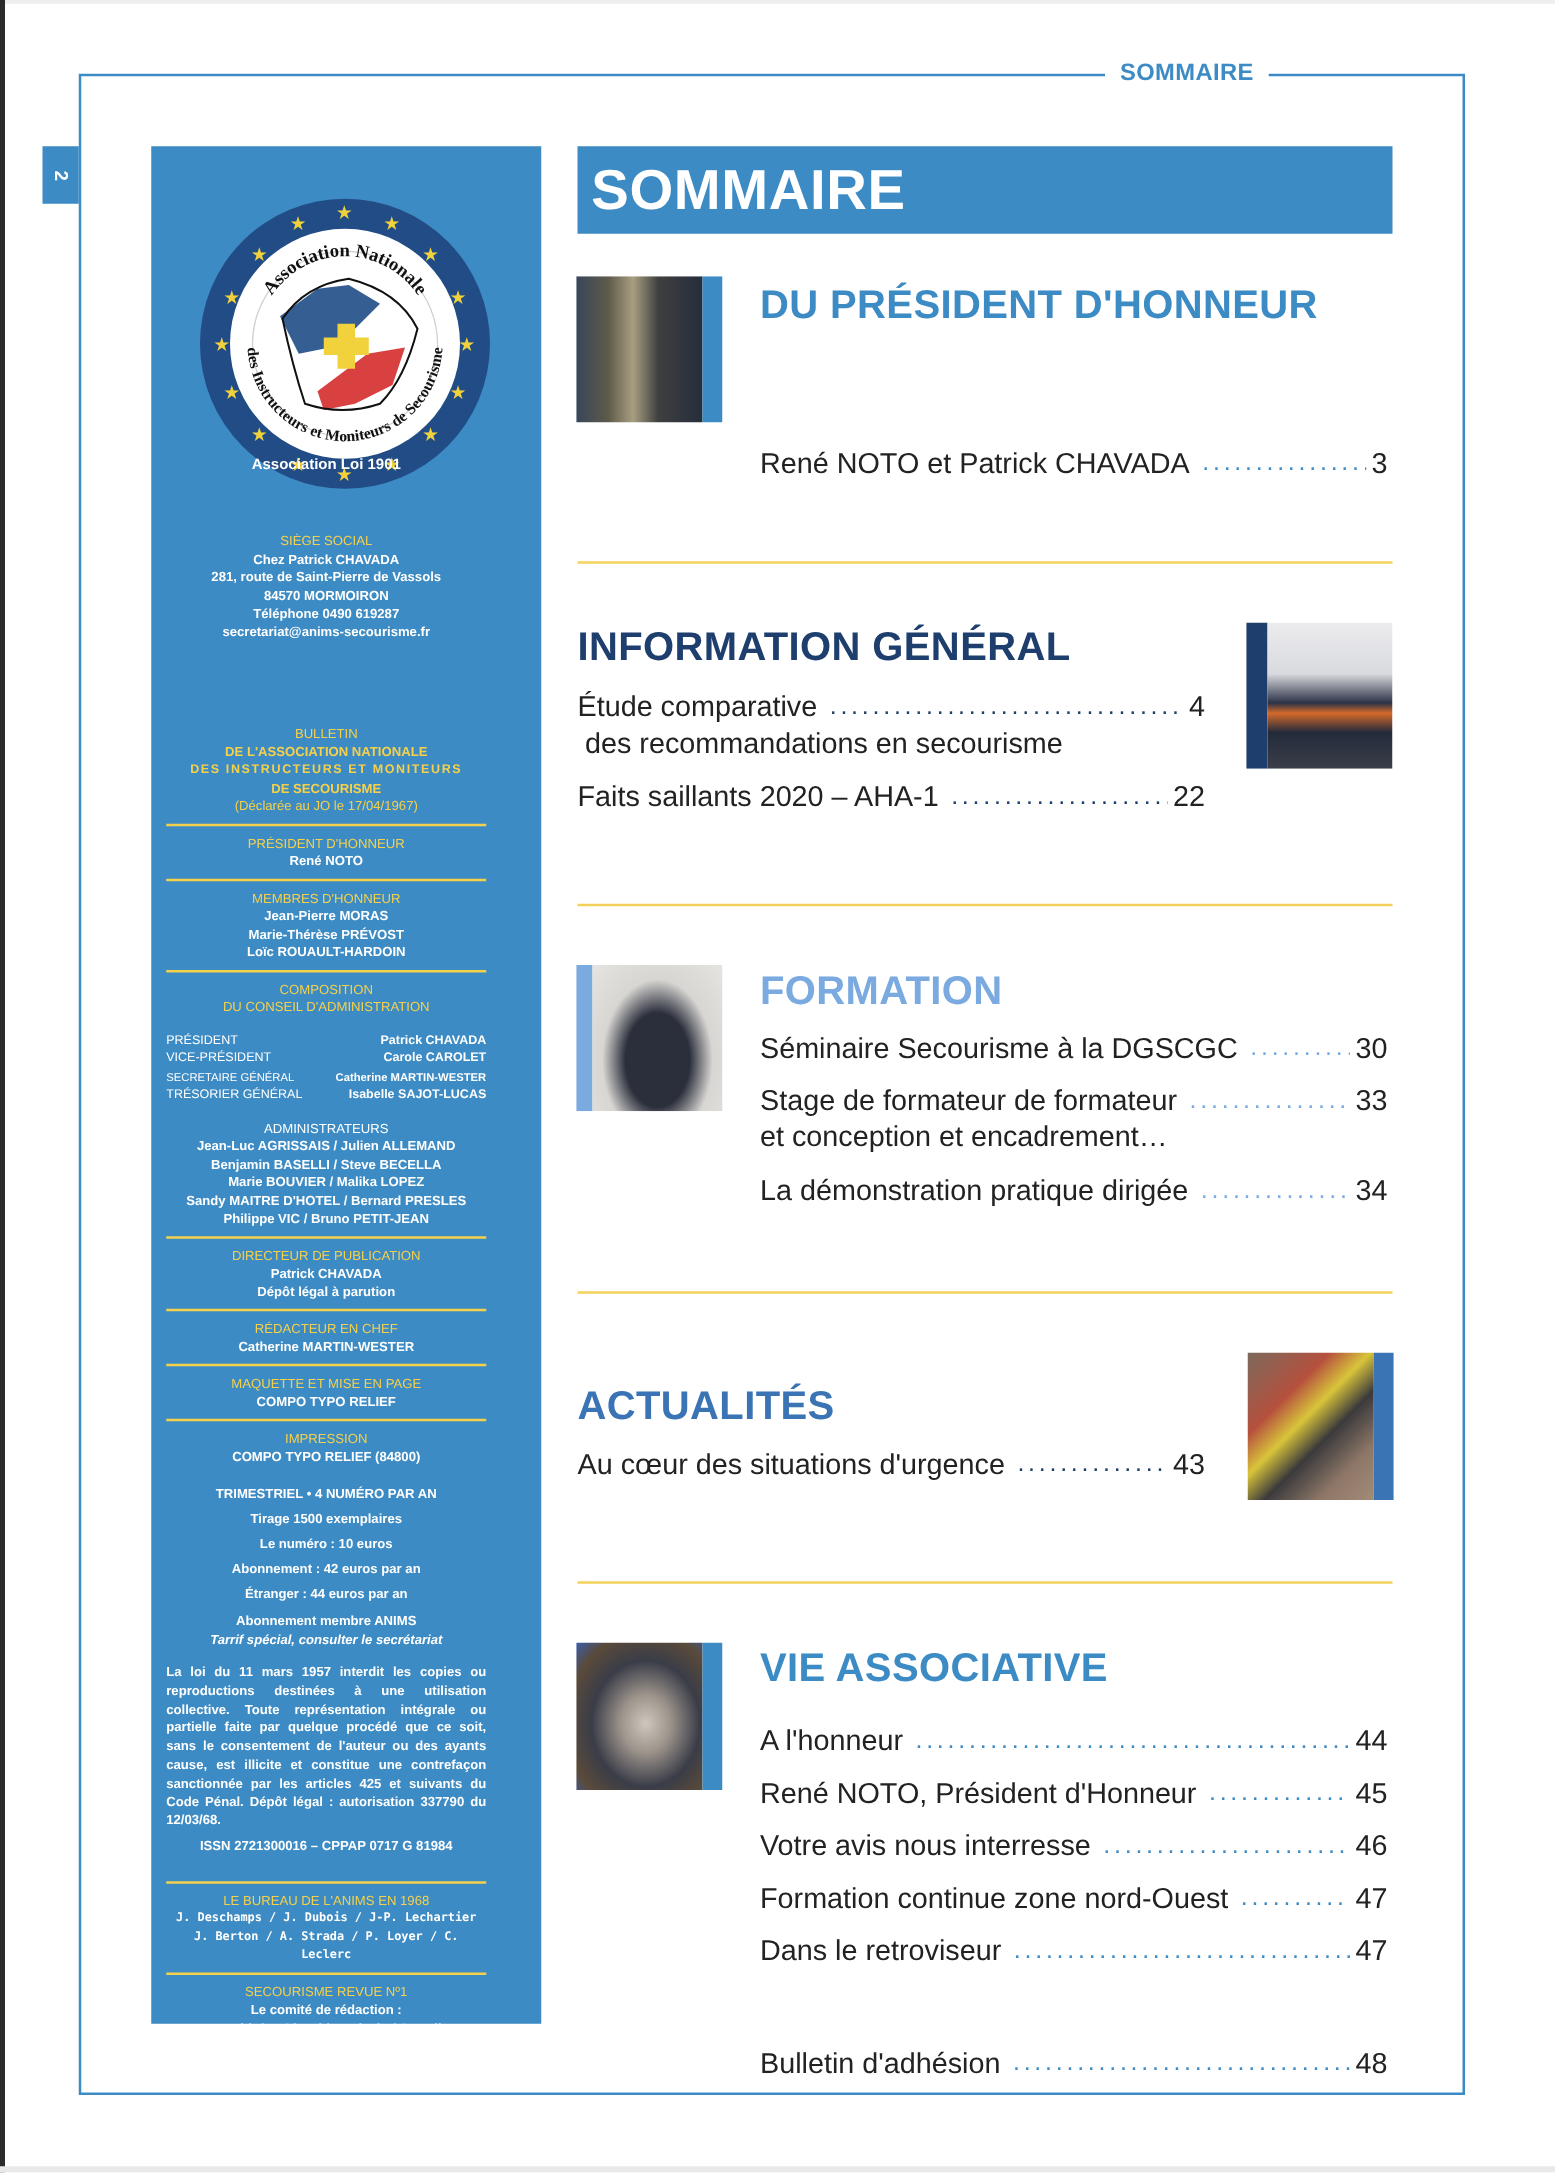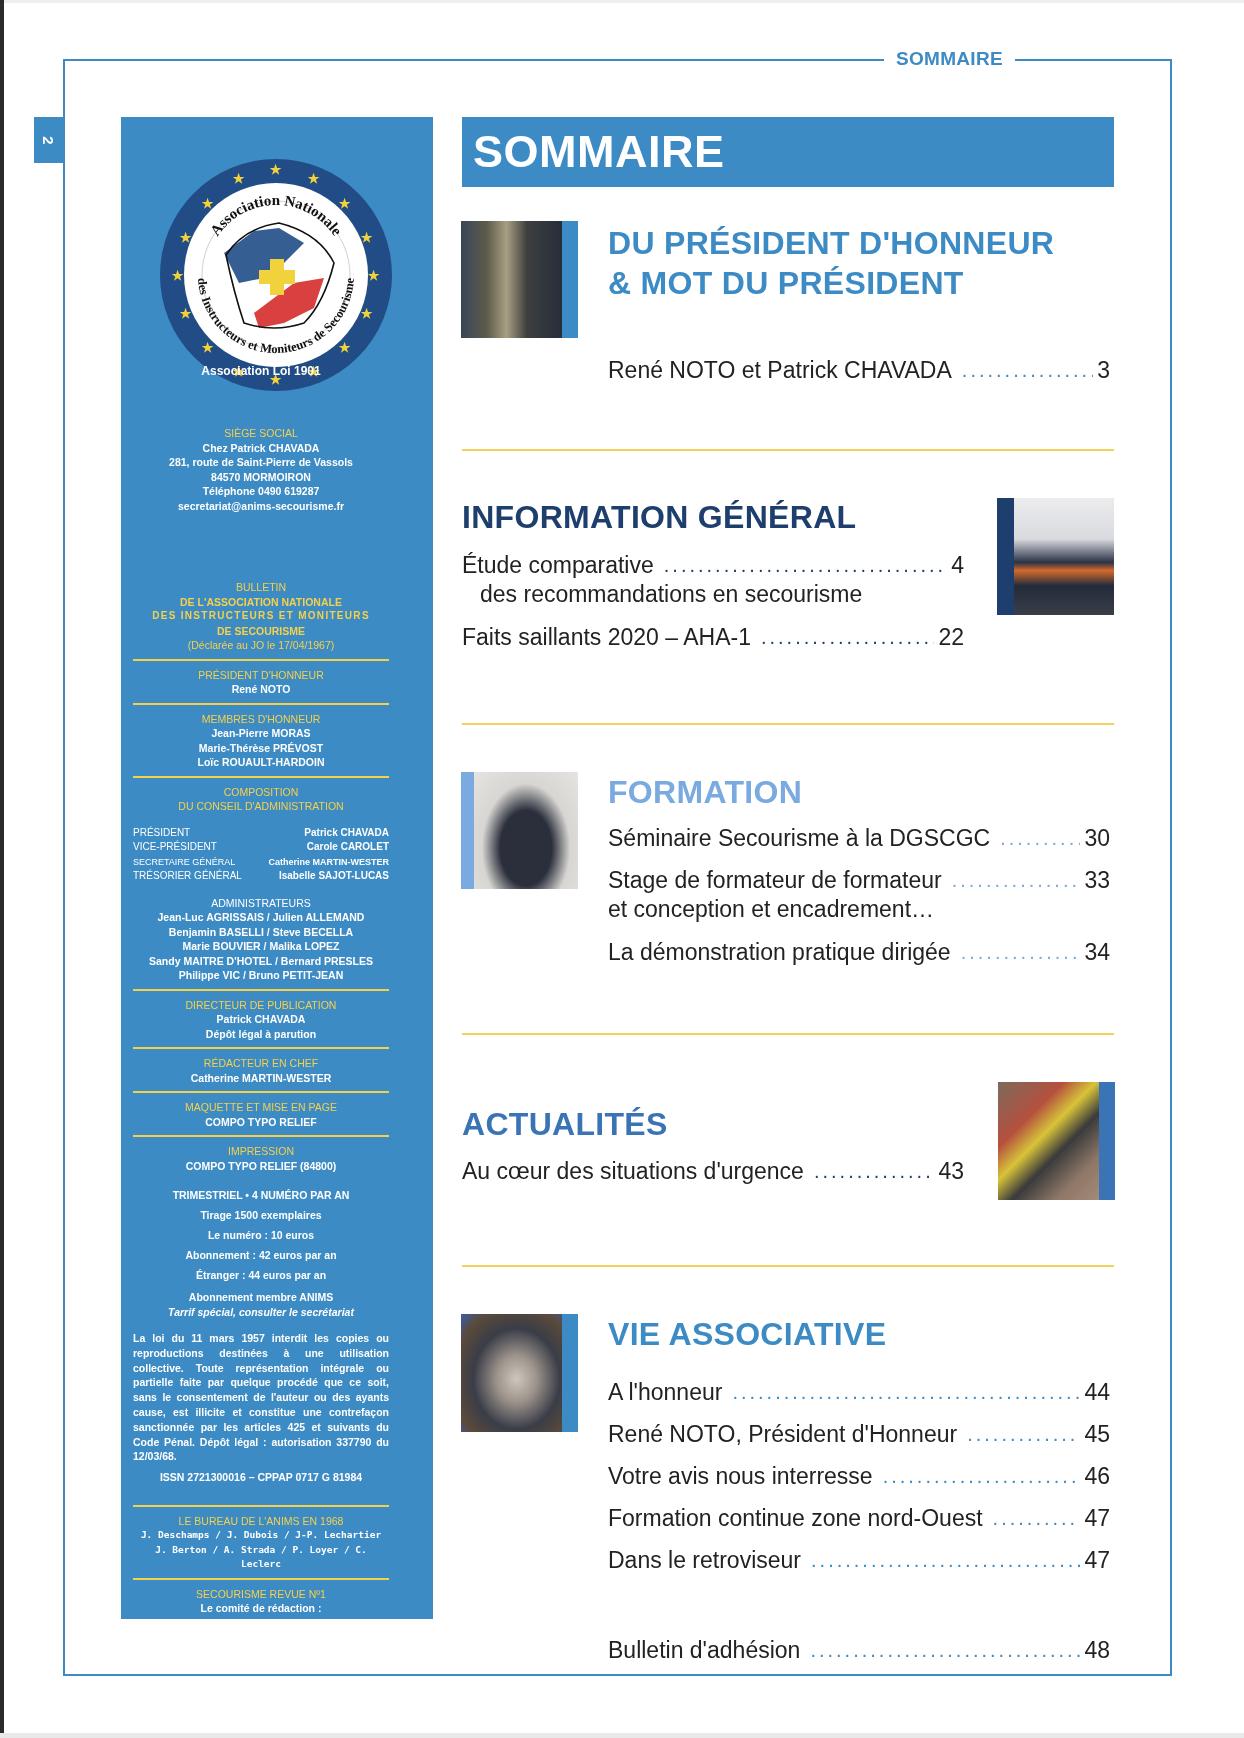--- a/index.html
+++ b/index.html
@@ -211,36 +211,35 @@
 </div>
 
 <div class="title-bar">SOMMAIRE</div>
 
 <div class="thumb" style="left:461px;top:221px;width:117px;height:117px">
   <div class="pic" style="left:0;width:101px;background:linear-gradient(90deg,#39465a 0%,#5d5a4a 25%,#a89e82 45%,#3e3f3f 65%,#262e3c 100%)"></div>
   <div class="bar" style="left:101px;width:16px;background:#3d8bc4"></div>
 </div>
 <div class="section-title" style="left:608px;top:223px;color:#3d8bc4">
   <div>DU PRÉSIDENT D'HONNEUR</div>
-  <div>&amp; MOT DU PRÉSIDENT</div>
 </div>
 <div class="entry" style="left:608px;top:356px;width:502px">
   <span class="label">René NOTO et Patrick CHAVADA</span>
   <span class="dots" style="color:#3d8bc4">........................................................................</span>
   <span class="page">3</span>
 </div>
 <div class="divider" style="top:449px"></div>
 
 <div class="section-title" style="left:462px;top:497px;color:#1e3f6e">INFORMATION GÉNÉRAL</div>
 <div class="entry" style="left:462px;top:551px;width:502px">
   <span class="label">Étude comparative</span>
   <span class="dots" style="color:#1e3f6e">........................................................................</span>
   <span class="page">4</span>
 </div>
-<div class="subline" style="left:480px;top:580px">des recommandations en secourisme</div>
+<div class="subline" style="left:468px;top:580px">des recommandations en secourisme</div>
 <div class="entry" style="left:462px;top:623px;width:502px">
   <span class="label">Faits saillants 2020 – AHA-1</span>
   <span class="dots" style="color:#1e3f6e">........................................................................</span>
   <span class="page">22</span>
 </div>
 <div class="thumb" style="left:997px;top:498px;width:117px;height:117px">
   <div class="bar" style="left:0;width:17px;background:#1e3f6e"></div>
   <div class="pic" style="left:17px;width:100px;background:linear-gradient(180deg,#ececee 0%,#d9dadf 35%,#2b3346 55%,#d46a2b 62%,#232b3b 75%,#3a3e48 100%)"></div>
 </div>
 <div class="divider" style="top:723px"></div>

